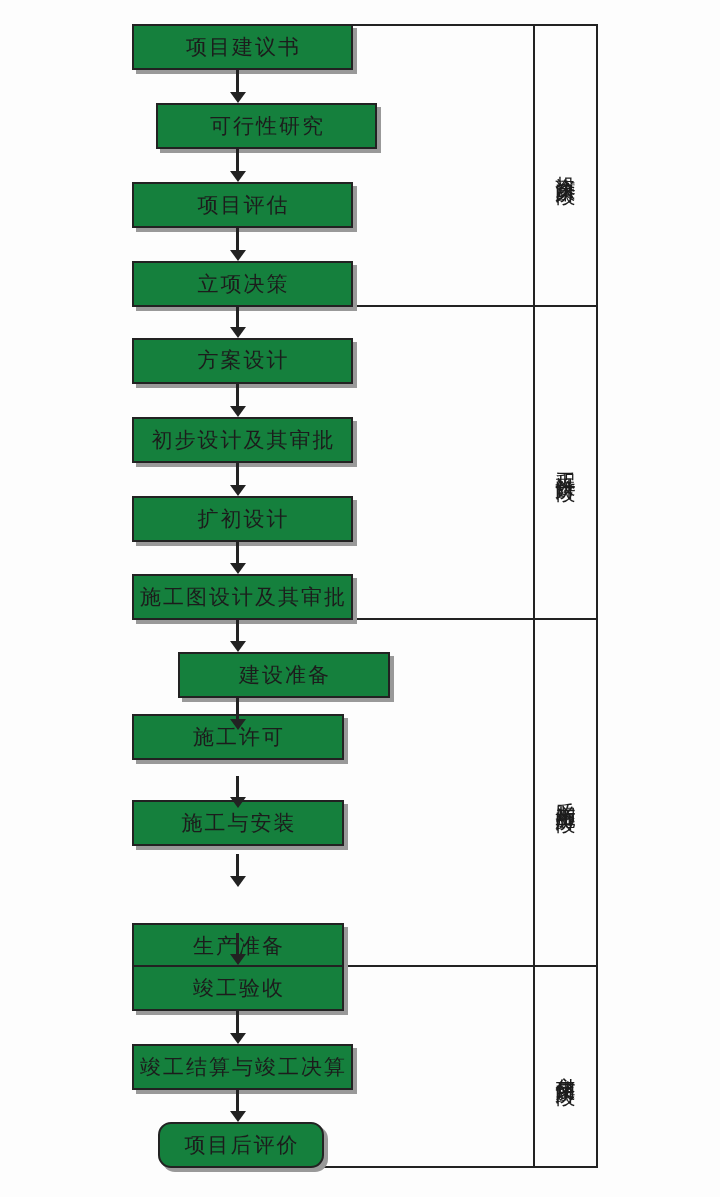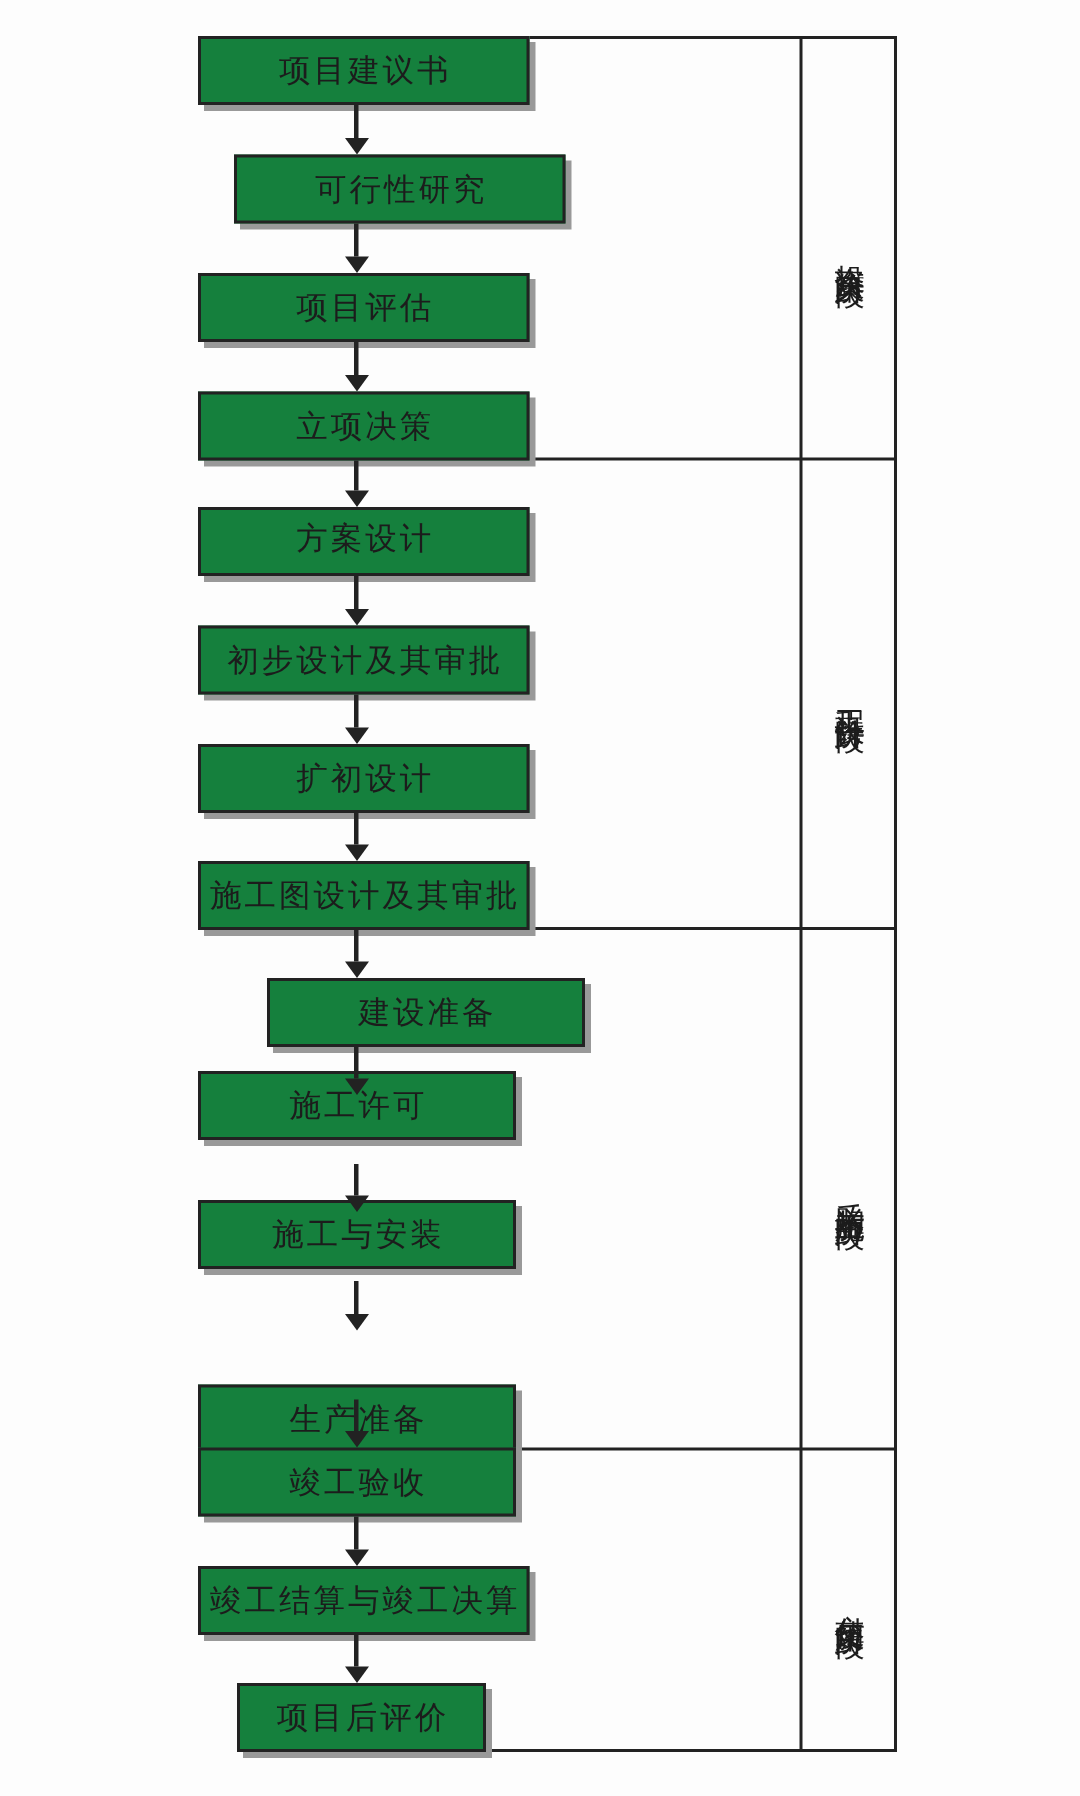--- a/index.html
+++ b/index.html
@@ -19,21 +19,21 @@
 
   
   .step{
     position:absolute;left:132px;width:221px;height:46px;
     box-sizing:border-box;background:#15803d;
     border:2px solid var(--line);
     box-shadow:4px 4px 0 0 var(--shadow);
     display:flex;align-items:center;justify-content:center;
   }
   .step.narrow{width:212px;}
-  .step.last{left:158px;width:166px;}
+  .step.last{left:158px;width:166px;border-radius:13px;}
   .step-label{
     font-size:21px;letter-spacing:2px;margin-right:-2px;
     white-space:nowrap;line-height:1;
   }
 
   
   .arrow{
     position:absolute;left:229px;width:17px;
     display:flex;flex-direction:column;align-items:center;
   }

